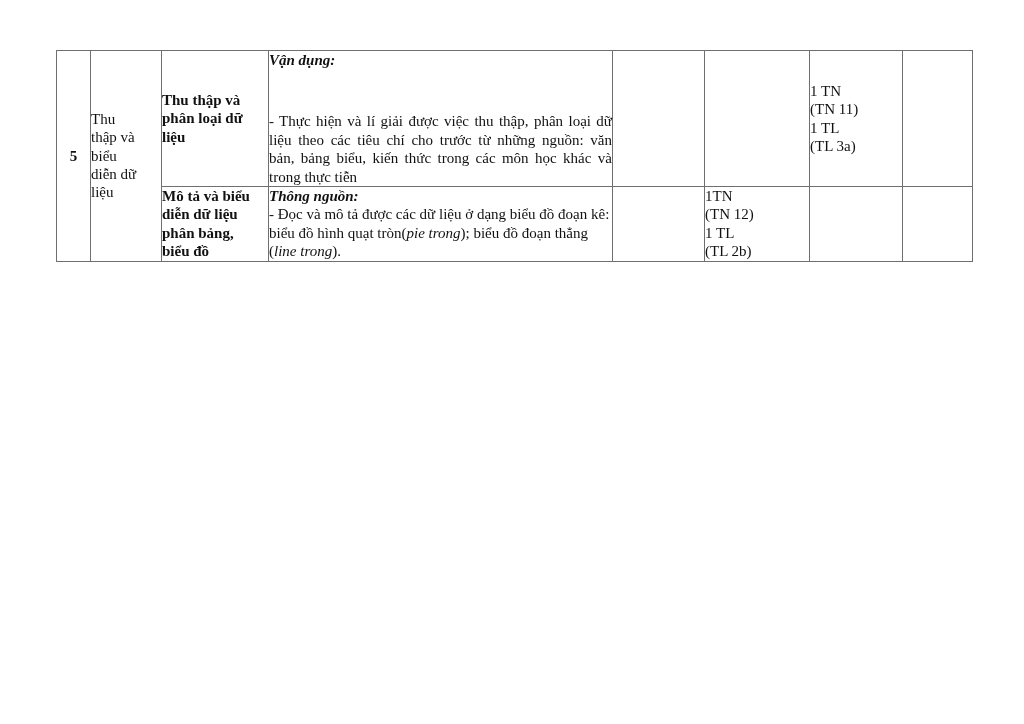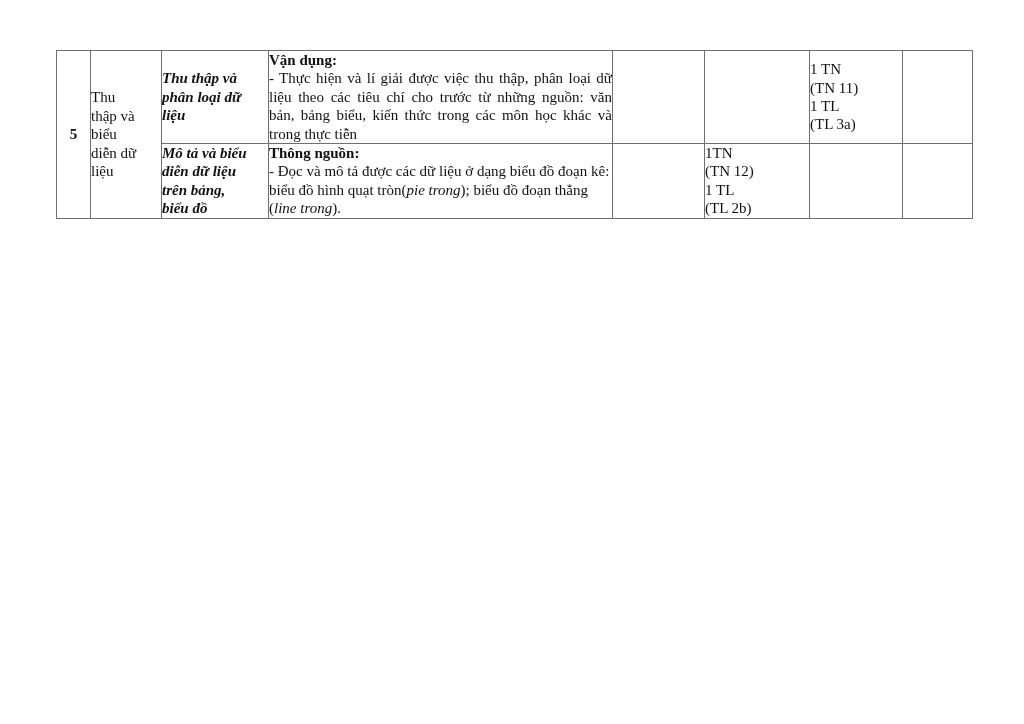--- a/index.html
+++ b/index.html
@@ -41,34 +41,34 @@
   }
   td.c-topic {
     font-weight: normal;
     white-space: pre-line;
     padding-left: 6px;
     padding-right: 2px;
     margin-left: 8px;
   }
   td.c-sub {
     font-weight: bold;
-    font-style: italic;
     white-space: pre-line;
     padding-left: 5px;
     padding-right: 2px;
   }
   td.c-desc {
     vertical-align: top;
     padding: 1px 4px 0 4px;
   }
   td.c-desc .lvl-heading {
     display: block;
     font-weight: bold;
+    font-style: italic;
   }
-  td.c-desc.just .lvl-body-wrap { text-align: justify; }
+  td.c-desc.just .lvl-body-wrap { text-align: justify; margin-top: 43px; }
   td.c-desc .lvl-body-wrap { display: block; }
   td.c-count {
     text-align: left;
     white-space: pre-line;
   }
 </style>
 </head>
 <body>
 
 <table class="doc-table">
@@ -101,21 +101,21 @@
       <td class="c-count"></td>
       <td class="c-count">1 TN
 (TN 11)
 1 TL
 (TL 3a)</td>
       <td class="c-count"></td>
     </tr>
     <tr class="row-b">
       <td class="c-sub">Mô tả và biểu
 diễn dữ liệu
-trên bảng,
+phân bảng,
 biểu đồ</td>
       <td class="c-desc">
         <span class="lvl-heading">Thông nguồn:</span>
         <span class="lvl-body-wrap"><span>- Đọc và mô tả được các dữ liệu ở dạng biểu đồ đoạn kê: biểu đồ hình quạt tròn(</span><i>pie trong</i><span>); biểu đồ đoạn thẳng (</span><i>line trong</i><span>).</span></span>
       </td>
       <td class="c-count"></td>
       <td class="c-count">1TN
 (TN 12)
 1 TL
 (TL 2b)</td>

